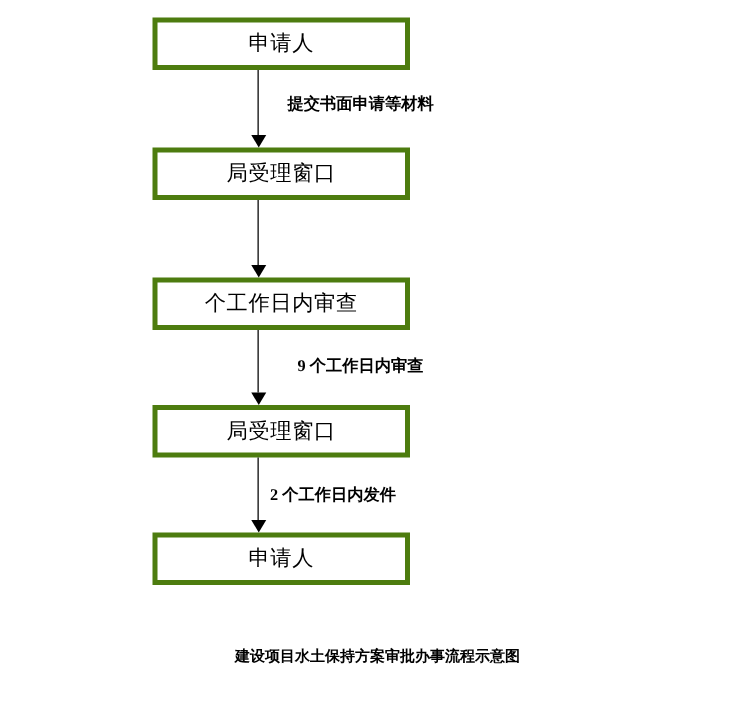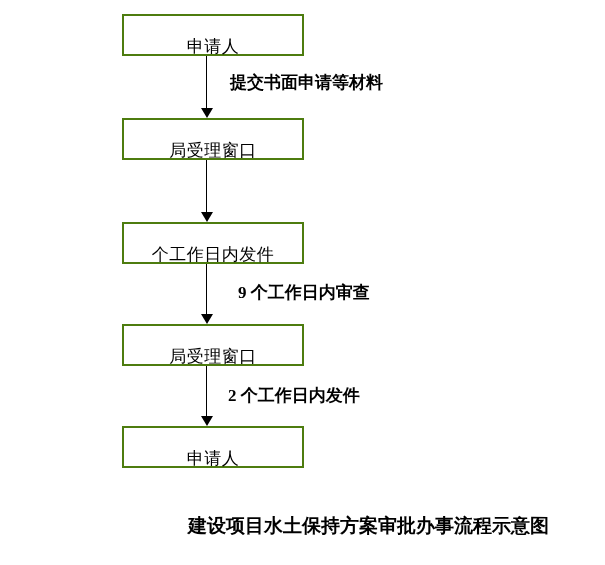--- a/index.html
+++ b/index.html
@@ -9,26 +9,26 @@
     width: 605px;
     height: 565px;
     background: #ffffff;
     overflow: hidden;
     font-family: "Liberation Serif", "DejaVu Serif", serif;
     color: #000000;
   }
   .flow-node {
     position: absolute;
     left: 122px;
-    width: 182px;
+    width: 206px;
     height: 42px;
-    border: 2px solid #4d7c0f;
+    border: 4px solid #4d7c0f;
     background: #ffffff;
     text-align: center;
-    padding-top: 21px;
+    padding-top: 7px;
     font-size: 17px;
     line-height: 20px;
     font-weight: normal;
     letter-spacing: 0.5px;
   }
   .edge-line {
     position: absolute;
     left: 206px;
     width: 1px;
     background: #000000;
@@ -39,60 +39,60 @@
     width: 0;
     height: 0;
     border-left: 6px solid transparent;
     border-right: 6px solid transparent;
     border-top: 10px solid #000000;
   }
   .edge-label {
     position: absolute;
     font-family: "Liberation Serif", "DejaVu Serif", serif;
     font-weight: bold;
-    font-size: 17px;
+    font-size: 13px;
     line-height: 20px;
     white-space: nowrap;
   }
   .caption {
     position: absolute;
     left: 188px;
     top: 516px;
     font-family: "Liberation Serif", "DejaVu Serif", serif;
     font-weight: bold;
-    font-size: 19px;
+    font-size: 12px;
     line-height: 19px;
     white-space: nowrap;
   }
 </style>
 </head>
 <body>
 
 <div class="canvas">
 
   <div class="flow-node" style="top:14px">申请人</div>
 
   <div class="flow-node" style="top:118px">局受理窗口</div>
 
-  <div class="flow-node" style="top:222px">个工作日内发件</div>
+  <div class="flow-node" style="top:222px">个工作日内审查</div>
 
   <div class="flow-node" style="top:324px">局受理窗口</div>
 
   <div class="flow-node" style="top:426px">申请人</div>
 
   <div class="edge-line" style="top:56px;height:52px"></div>
   <div class="arrow-head" style="top:108px"></div>
   <div class="edge-label" style="left:230px;top:73px">提交书面申请等材料</div>
 
   <div class="edge-line" style="top:160px;height:52px"></div>
   <div class="arrow-head" style="top:212px"></div>
 
   <div class="edge-line" style="top:264px;height:50px"></div>
   <div class="arrow-head" style="top:314px"></div>
   <div class="edge-label" style="left:238px;top:283px">9 个工作日内审查</div>
 
   <div class="edge-line" style="top:366px;height:50px"></div>
   <div class="arrow-head" style="top:416px"></div>
-  <div class="edge-label" style="left:228px;top:386px">2 个工作日内发件</div>
+  <div class="edge-label" style="left:216px;top:386px">2 个工作日内发件</div>
 
   <div class="caption">建设项目水土保持方案审批办事流程示意图</div>
 
 </div>
 
 </body></html>

